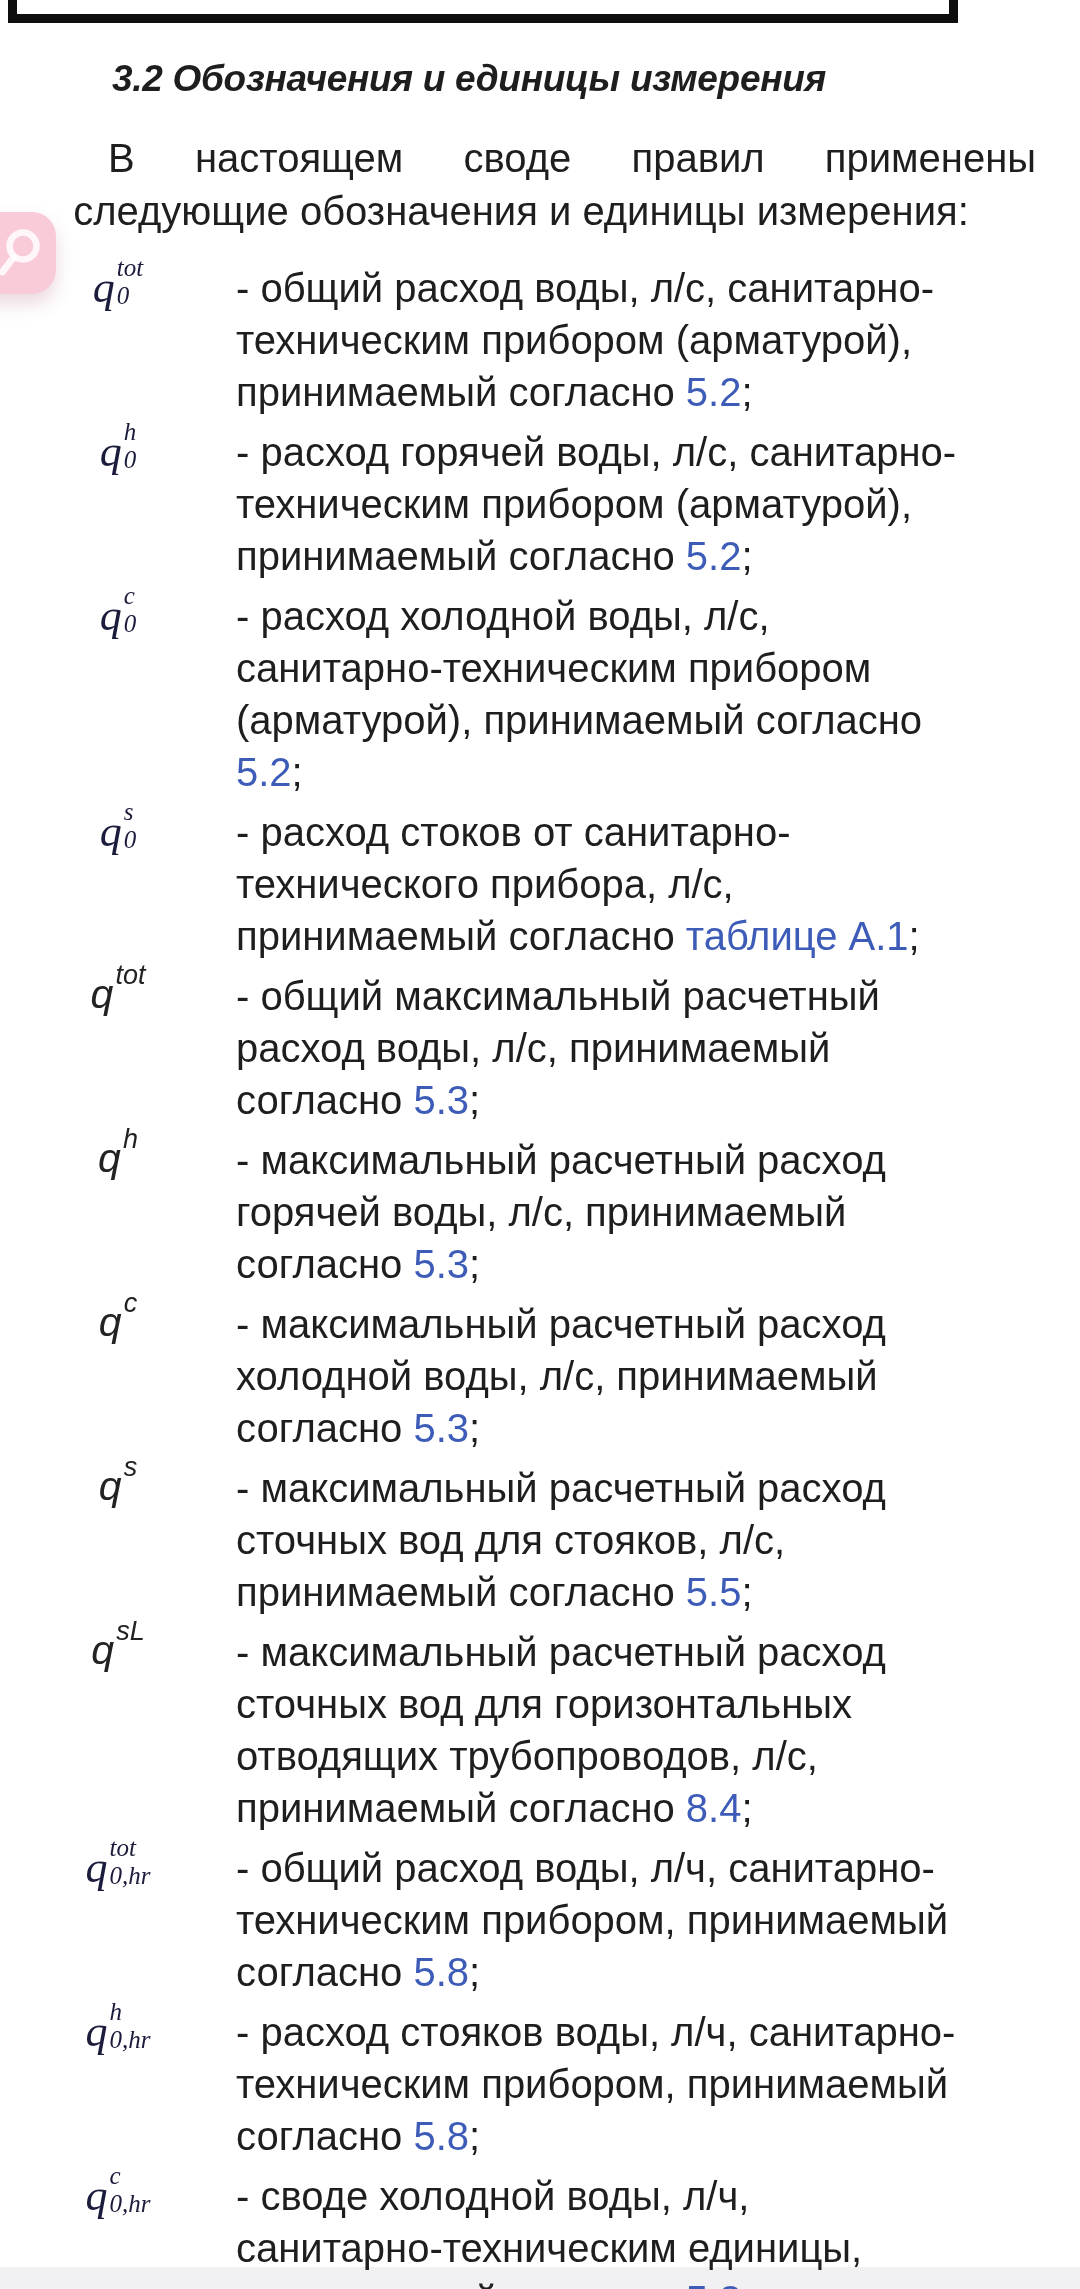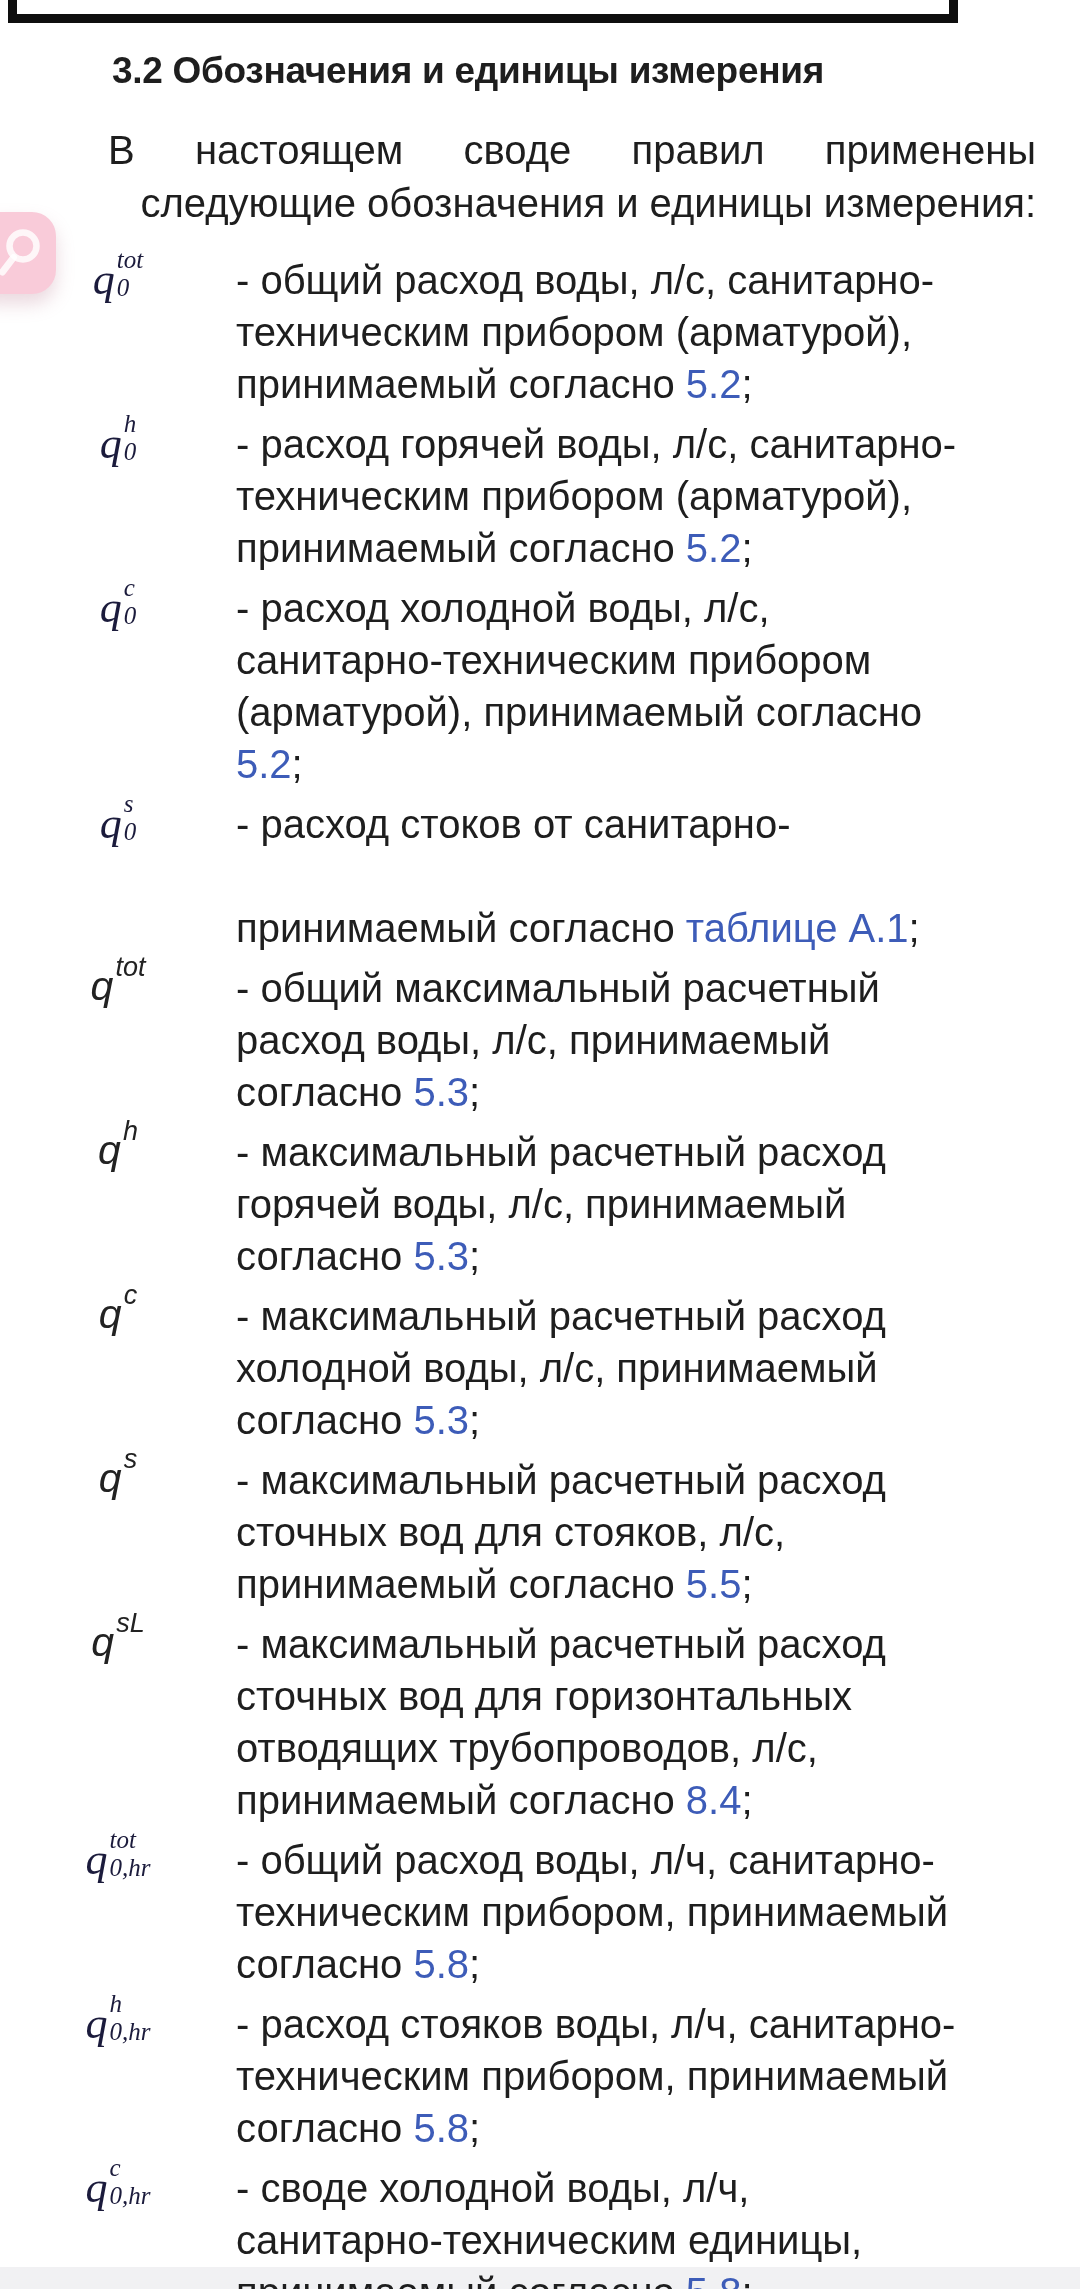--- a/index.html
+++ b/index.html
@@ -27,25 +27,25 @@
     position:absolute;left:-28px;top:212px;width:84px;height:82px;
     background:var(--fab-bg);border-radius:24px;z-index:0;
     box-shadow:0 10px 18px rgba(190,130,150,.30);
     display:flex;align-items:center;justify-content:flex-end;
     padding-right:6px;box-sizing:border-box;
   }
   .fab svg{display:block;}
   .doc{position:relative;z-index:1;padding:44px 44px 0 0;}
   h1{
     font-size:37px;font-weight:700;line-height:46px;letter-spacing:-0.3px;
-    margin:4px 0 0 112px;color:var(--text);
+    margin:12px 0 0 112px;color:var(--text);font-style:italic;
   }
   .intro{margin:30px 0 12px 6px;font-size:40px;line-height:53px;color:var(--text);}
   .intro .l1{display:block;text-indent:102px;text-align:justify;text-align-last:justify;}
-  .intro .l2{display:block;text-align:right;}
+  .intro .l2{display:block;text-align:center;}
   .list{margin-top:24px;}
   .item{display:flex;align-items:flex-start;margin-bottom:8px;}
   .sym{
     flex:0 0 236px;display:flex;justify-content:center;align-items:flex-start;
     padding-top:4px;box-sizing:border-box;white-space:nowrap;
   }
   .sym.serif{font-family:"Liberation Serif", serif;font-style:italic;color:#1B1B3C;}
   .sym.sans{font-family:"Liberation Sans", sans-serif;font-style:italic;color:#222222;}
   .sym .q{font-size:44px;line-height:1;}
   .sym.sans .q{font-size:41px;}
@@ -116,21 +116,21 @@
         <div class="def"><span>- расход холодной воды, л/с,</span><br><span>санитарно-техническим прибором</span><br><span>(арматурой), принимаемый согласно</span><br><a class="doclink">5.2</a><span>;</span></div>
       </div>
       <div class="item">
         <span class="sym serif">
           <span class="q">q</span>
           <span class="stack">
             <span class="sp">s</span>
             <span class="sb">0</span>
           </span>
         </span>
-        <div class="def"><span>- расход стоков от санитарно-</span><br><br><span>принимаемый согласно </span><a class="doclink">таблице А.1</a><span>;</span></div>
+        <div class="def"><span>- расход стоков от санитарно-</span><br><span>технического прибора, л/с,</span><br><span>принимаемый согласно </span><a class="doclink">таблице А.1</a><span>;</span></div>
       </div>
       <div class="item">
         <span class="sym sans">
           <span class="q">q</span>
           <span class="sup-i">tot</span>
         </span>
         <div class="def"><span>- общий максимальный расчетный</span><br><span>расход воды, л/с, принимаемый</span><br><span>согласно </span><a class="doclink">5.3</a><span>;</span></div>
       </div>
       <div class="item">
         <span class="sym sans">

